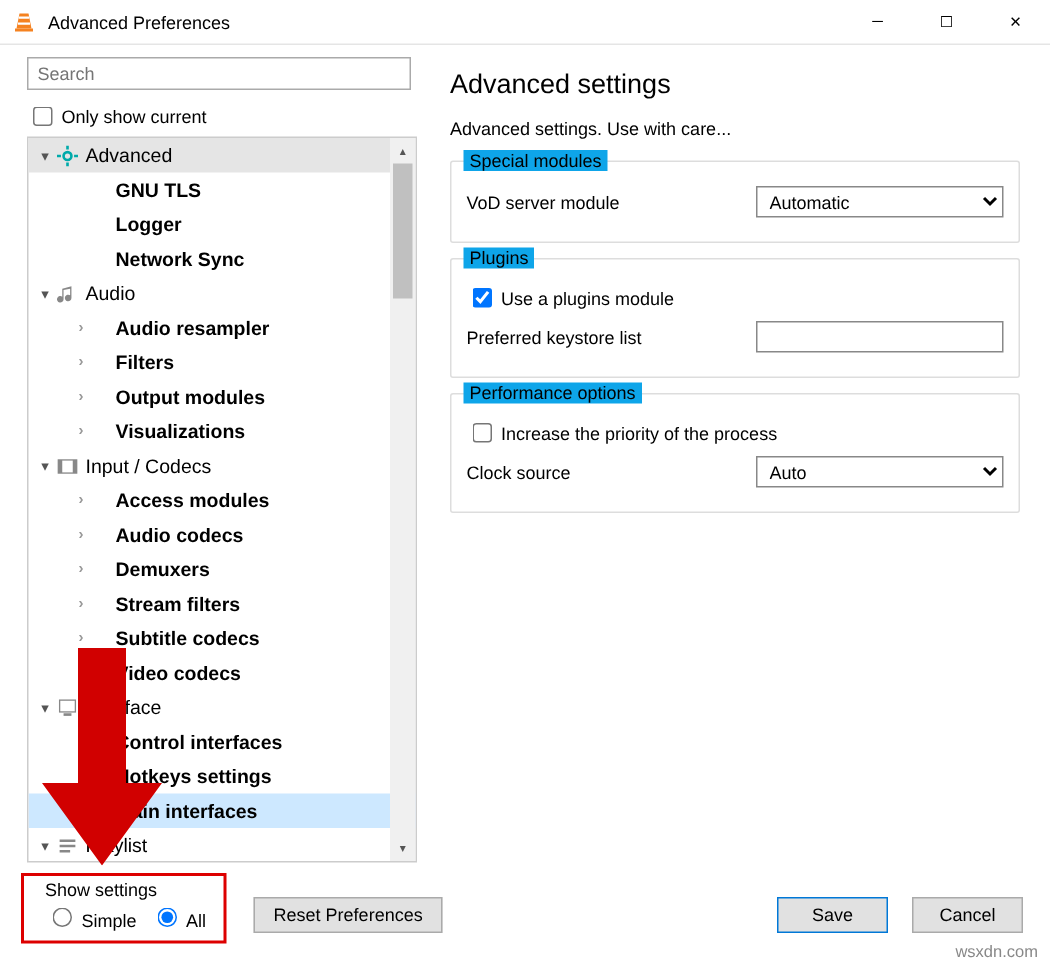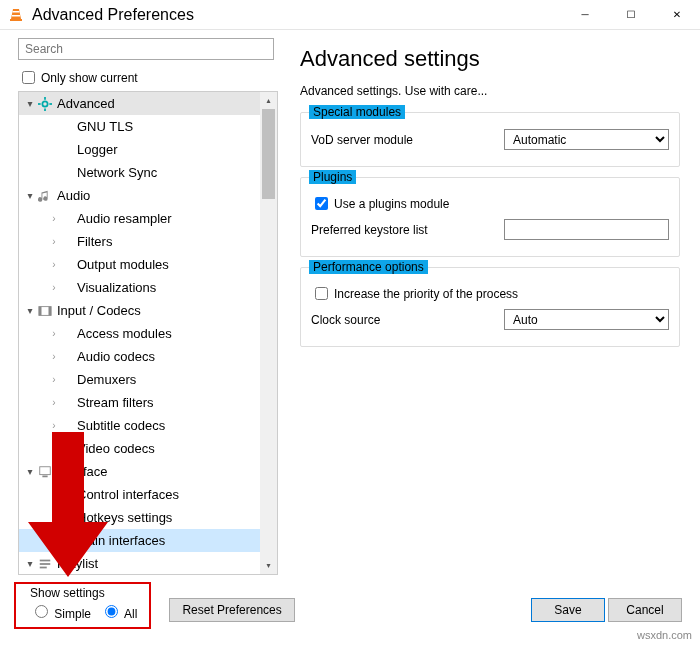--- a/index.html
+++ b/index.html
@@ -1,57 +1,57 @@
 <!DOCTYPE html>
 <html><head>
 <meta charset="utf-8">
 <style>
   * { box-sizing: border-box; font-family: "Segoe UI", Tahoma, sans-serif; }
   body { margin: 0; background: #fff; width: 700px; height: 645px; overflow: hidden; position: relative; }
   .titlebar { height: 30px; display: flex; align-items: center; border-bottom: 1px solid #e5e5e5; }
   .titlebar .icon { width: 16px; height: 16px; margin: 0 8px; }
-  .titlebar .title { font-size: 16px; flex: 1; color: #000; }
+  .titlebar .title { font-size: 12px; flex: 1; color: #000; }
   .winbtn { width: 46px; height: 30px; display: flex; align-items: center; justify-content: center; font-size: 10px; color: #000; }
   .main-split { display: flex; height: 545px; }
   .left-pane { width: 282px; padding: 8px 6px 0 18px; display: flex; flex-direction: column; }
   .searchbox { width: 256px; height: 22px; border: 1px solid #aaa; padding: 0 6px; font-size: 12px; color: #555; }
   .only-current { display: flex; align-items: center; margin: 8px 0 4px 0; font-size: 12px; }
   .only-current input { margin-right: 6px; }
   .tree-wrap { border: 1px solid #ccc; width: 260px; flex: 1; position: relative; background: #fff; overflow: hidden; }
   .tree-scroll { height: 100%; overflow-y: hidden; }
   .tree { font-size: 13px; }
   .tree-item { display: flex; align-items: center; height: 23px; padding-left: 4px; cursor: default; }
   .tree-item.selected { background: #cde8ff; }
   .tree-item .tw { width: 14px; text-align: center; color: #555; font-size: 10px; }
   .tree-item .ticon { width: 16px; margin-right: 4px; display: flex; align-items: center; justify-content: center; }
-  .tree-item.lvl1 { padding-left: 28px; }
+  .tree-item.lvl1 { padding-left: 28px; font-weight: bold; }
   .tree-item.lvl1 .tw { color: #999; }
   .tree-item.lvl0.cat { font-weight: 400; }
   .tree-item.advhdr { background: #e5e5e5; }
   .scrollbar-v { position: absolute; right: 0; top: 0; bottom: 0; width: 17px; background: #f0f0f0; }
   .scrollbar-v .up, .scrollbar-v .down { height: 17px; display: flex; align-items: center; justify-content: center; font-size: 8px; color: #555; }
   .scrollbar-v .track { position: absolute; top: 17px; bottom: 17px; left: 0; right: 0; }
   .scrollbar-v .thumb { position: absolute; left: 2px; right: 2px; top: 0; height: 90px; background: #c0c0c0; }
   .right-pane { flex: 1; padding: 10px 20px 0 18px; }
-  .rp-title { font-size: 22px; font-weight: 400; margin: 6px 0 12px 0; }
+  .rp-title { font-size: 18px; font-weight: 400; margin: 6px 0 12px 0; }
   .rp-sub { font-size: 12px; margin-bottom: 14px; }
   .groupbox { border: 1px solid #ddd; border-radius: 2px; margin-bottom: 10px; padding: 10px 10px 10px 10px; position: relative; }
   .groupbox .legend { position: absolute; top: -8px; left: 8px; background: #0ea5e9; padding: 0 4px; font-size: 12px; }
   .row { display: flex; align-items: center; margin: 6px 0; font-size: 12px; }
   .row label { flex: 1; }
   .row select, .row input[type=text] { width: 165px; height: 21px; border: 1px solid #888; font-size: 12px; padding: 0 4px; background: #fff; }
   .row input[type=checkbox] { margin-right: 6px; }
   .bottom-bar { height: 58px; padding: 6px 18px 0 14px; display: flex; align-items: flex-start; border-top: 1px solid #fff; }
   .show-settings { border: 2px solid #d00; padding: 2px 6px 6px 14px; font-size: 12px; }
   .show-settings .ss-title { margin-bottom: 2px; }
   .show-settings label { margin-right: 6px; }
   .btn { height: 24px; border: 1px solid #aaa; background: #e1e1e1; font-size: 12px; padding: 0 12px; cursor: default; }
   .btn.primary { border: 1.5px solid #0078d7; }
   .reset-btn { margin-left: 18px; margin-top: 16px; }
-  .right-btns { margin-left: auto; margin-top: 16px; display: flex; gap: 3px; }
+  .right-btns { margin-left: auto; margin-top: 16px; display: flex; gap: 16px; }
   
   .bigarrow { position: absolute; left: 28px; top: 432px; pointer-events: none; }
   .watermark { position: absolute; right: 8px; bottom: 4px; font-size: 11px; color: #888; text-align: center; }
 </style>
 </head>
 <body>
 
 <div class="titlebar">
   <span class="icon">
     <svg viewBox="0 0 16 16" width="16" height="16">

